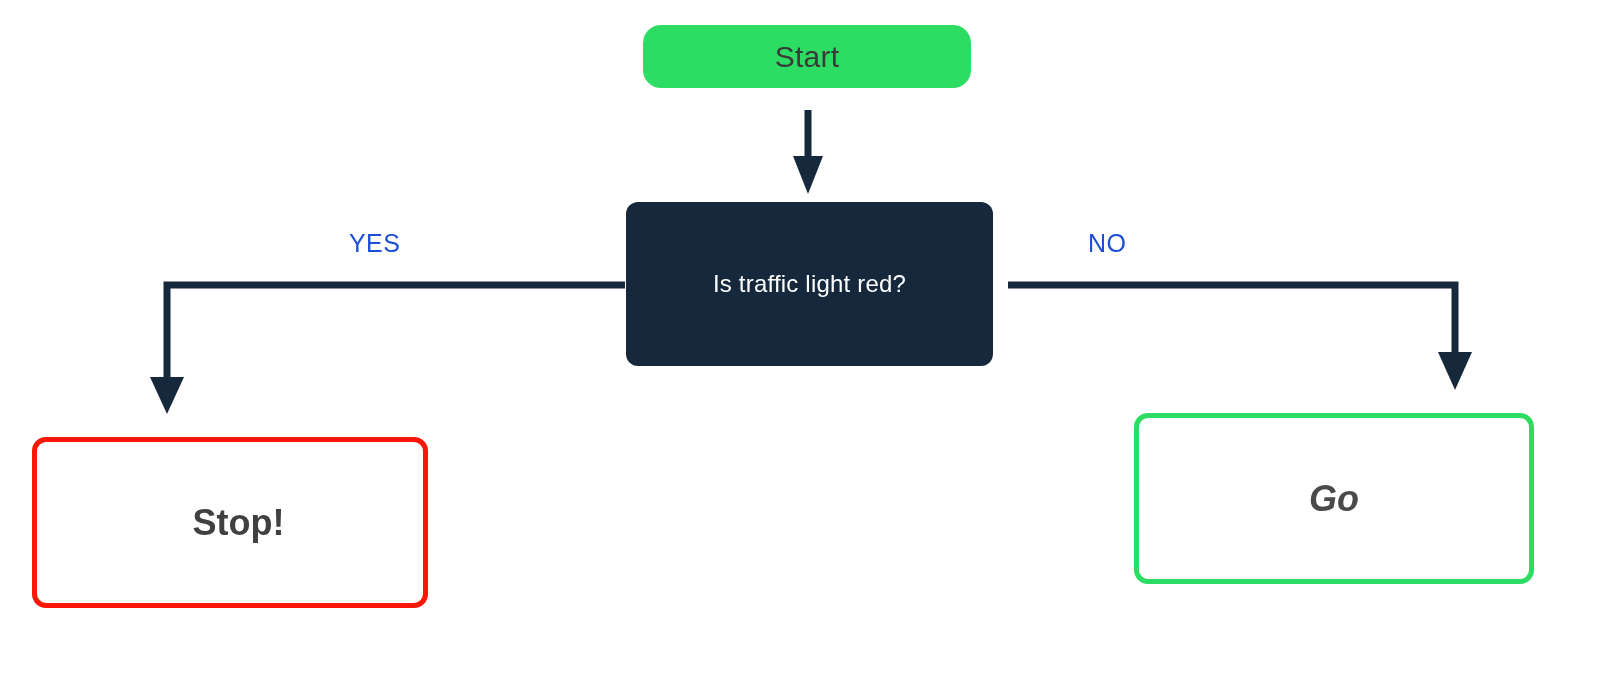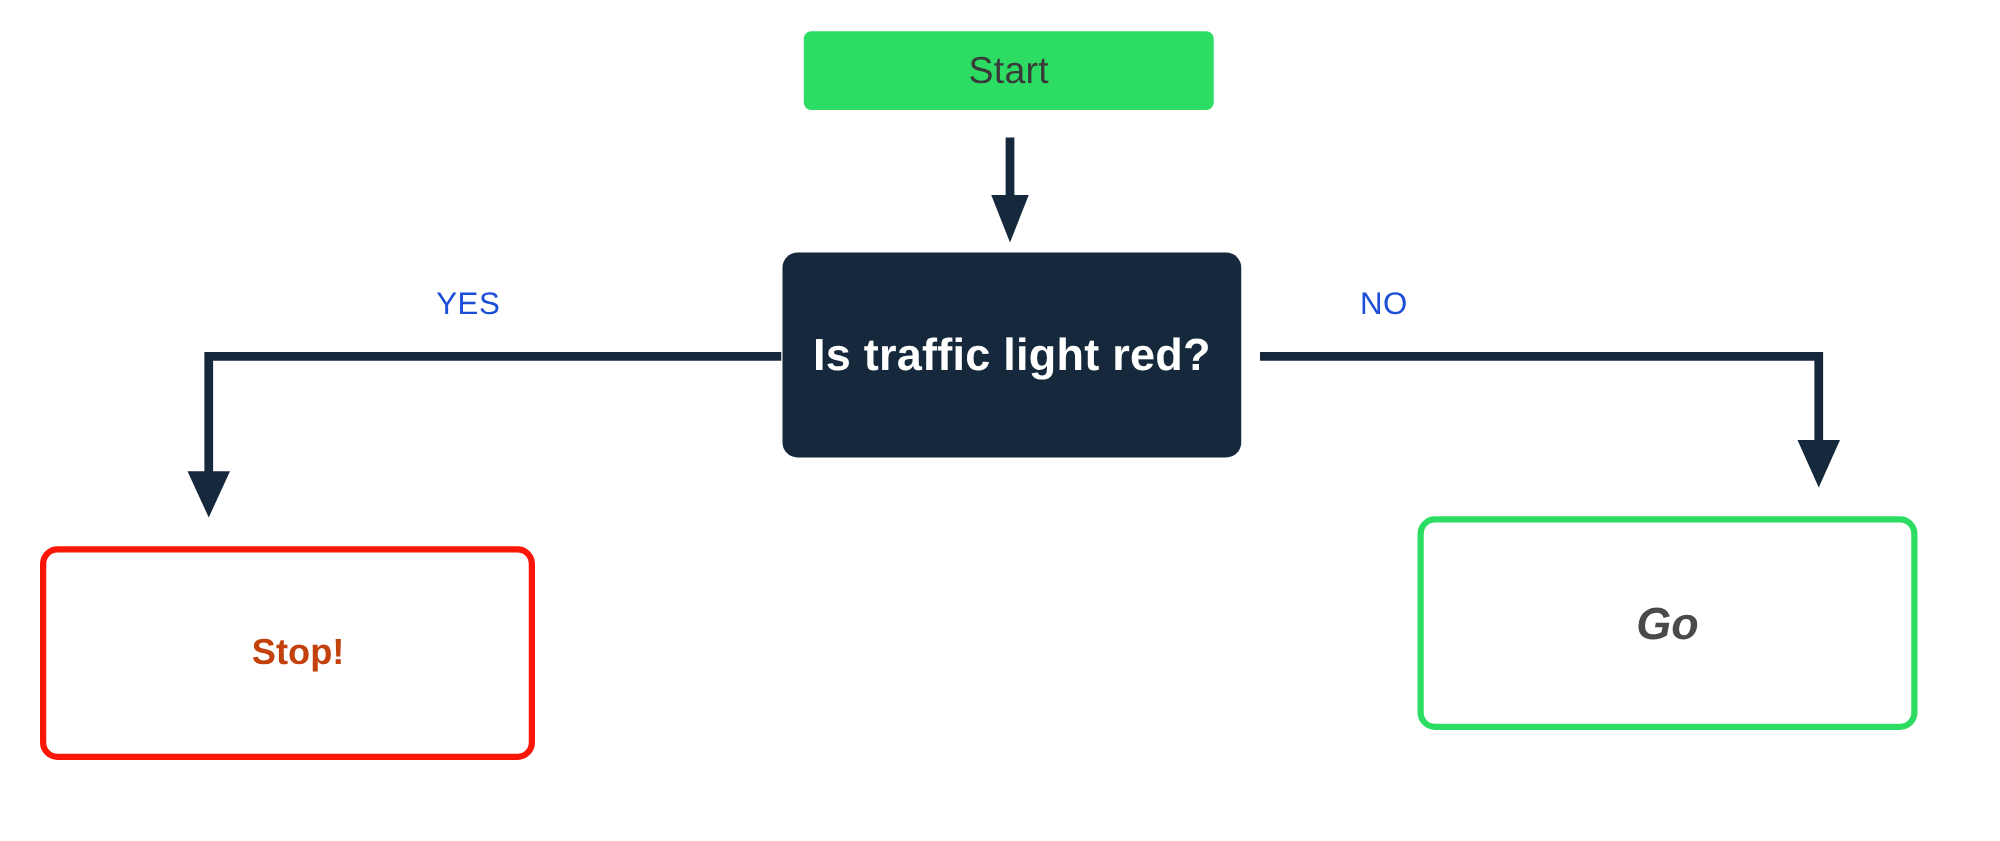--- a/index.html
+++ b/index.html
@@ -26,58 +26,58 @@
     text-align: center;
   }
 
   
   #start-node {
     left: 643px;
     top: 25px;
     width: 328px;
     height: 63px;
     background: #2ddd63;
-    border-radius: 6px;
+    border-radius: 18px;
   }
   #start-node .node-label {
     color: #3a3a3a;
     font-size: 30px;
     font-weight: 400;
     letter-spacing: 0.2px;
   }
 
   
   #decision-node {
     left: 626px;
     top: 202px;
     width: 367px;
     height: 164px;
     background: #16293c;
     border-radius: 12px;
   }
   #decision-node .node-label {
     color: #ffffff;
-    font-size: 36px;
-    font-weight: 700;
+    font-size: 24px;
+    font-weight: 400;
     letter-spacing: 0.2px;
   }
 
   
   #stop-node {
     left: 32px;
     top: 437px;
     width: 396px;
     height: 171px;
     background: #ffffff;
     border: 5px solid #fb1605;
     border-radius: 14px;
   }
   #stop-node .node-label {
-    color: #c2410c;
-    font-size: 29px;
+    color: #404040;
+    font-size: 36px;
     font-weight: bold;
     margin-left: 17px;
   }
 
   
   #go-node {
     left: 1134px;
     top: 413px;
     width: 400px;
     height: 171px;

